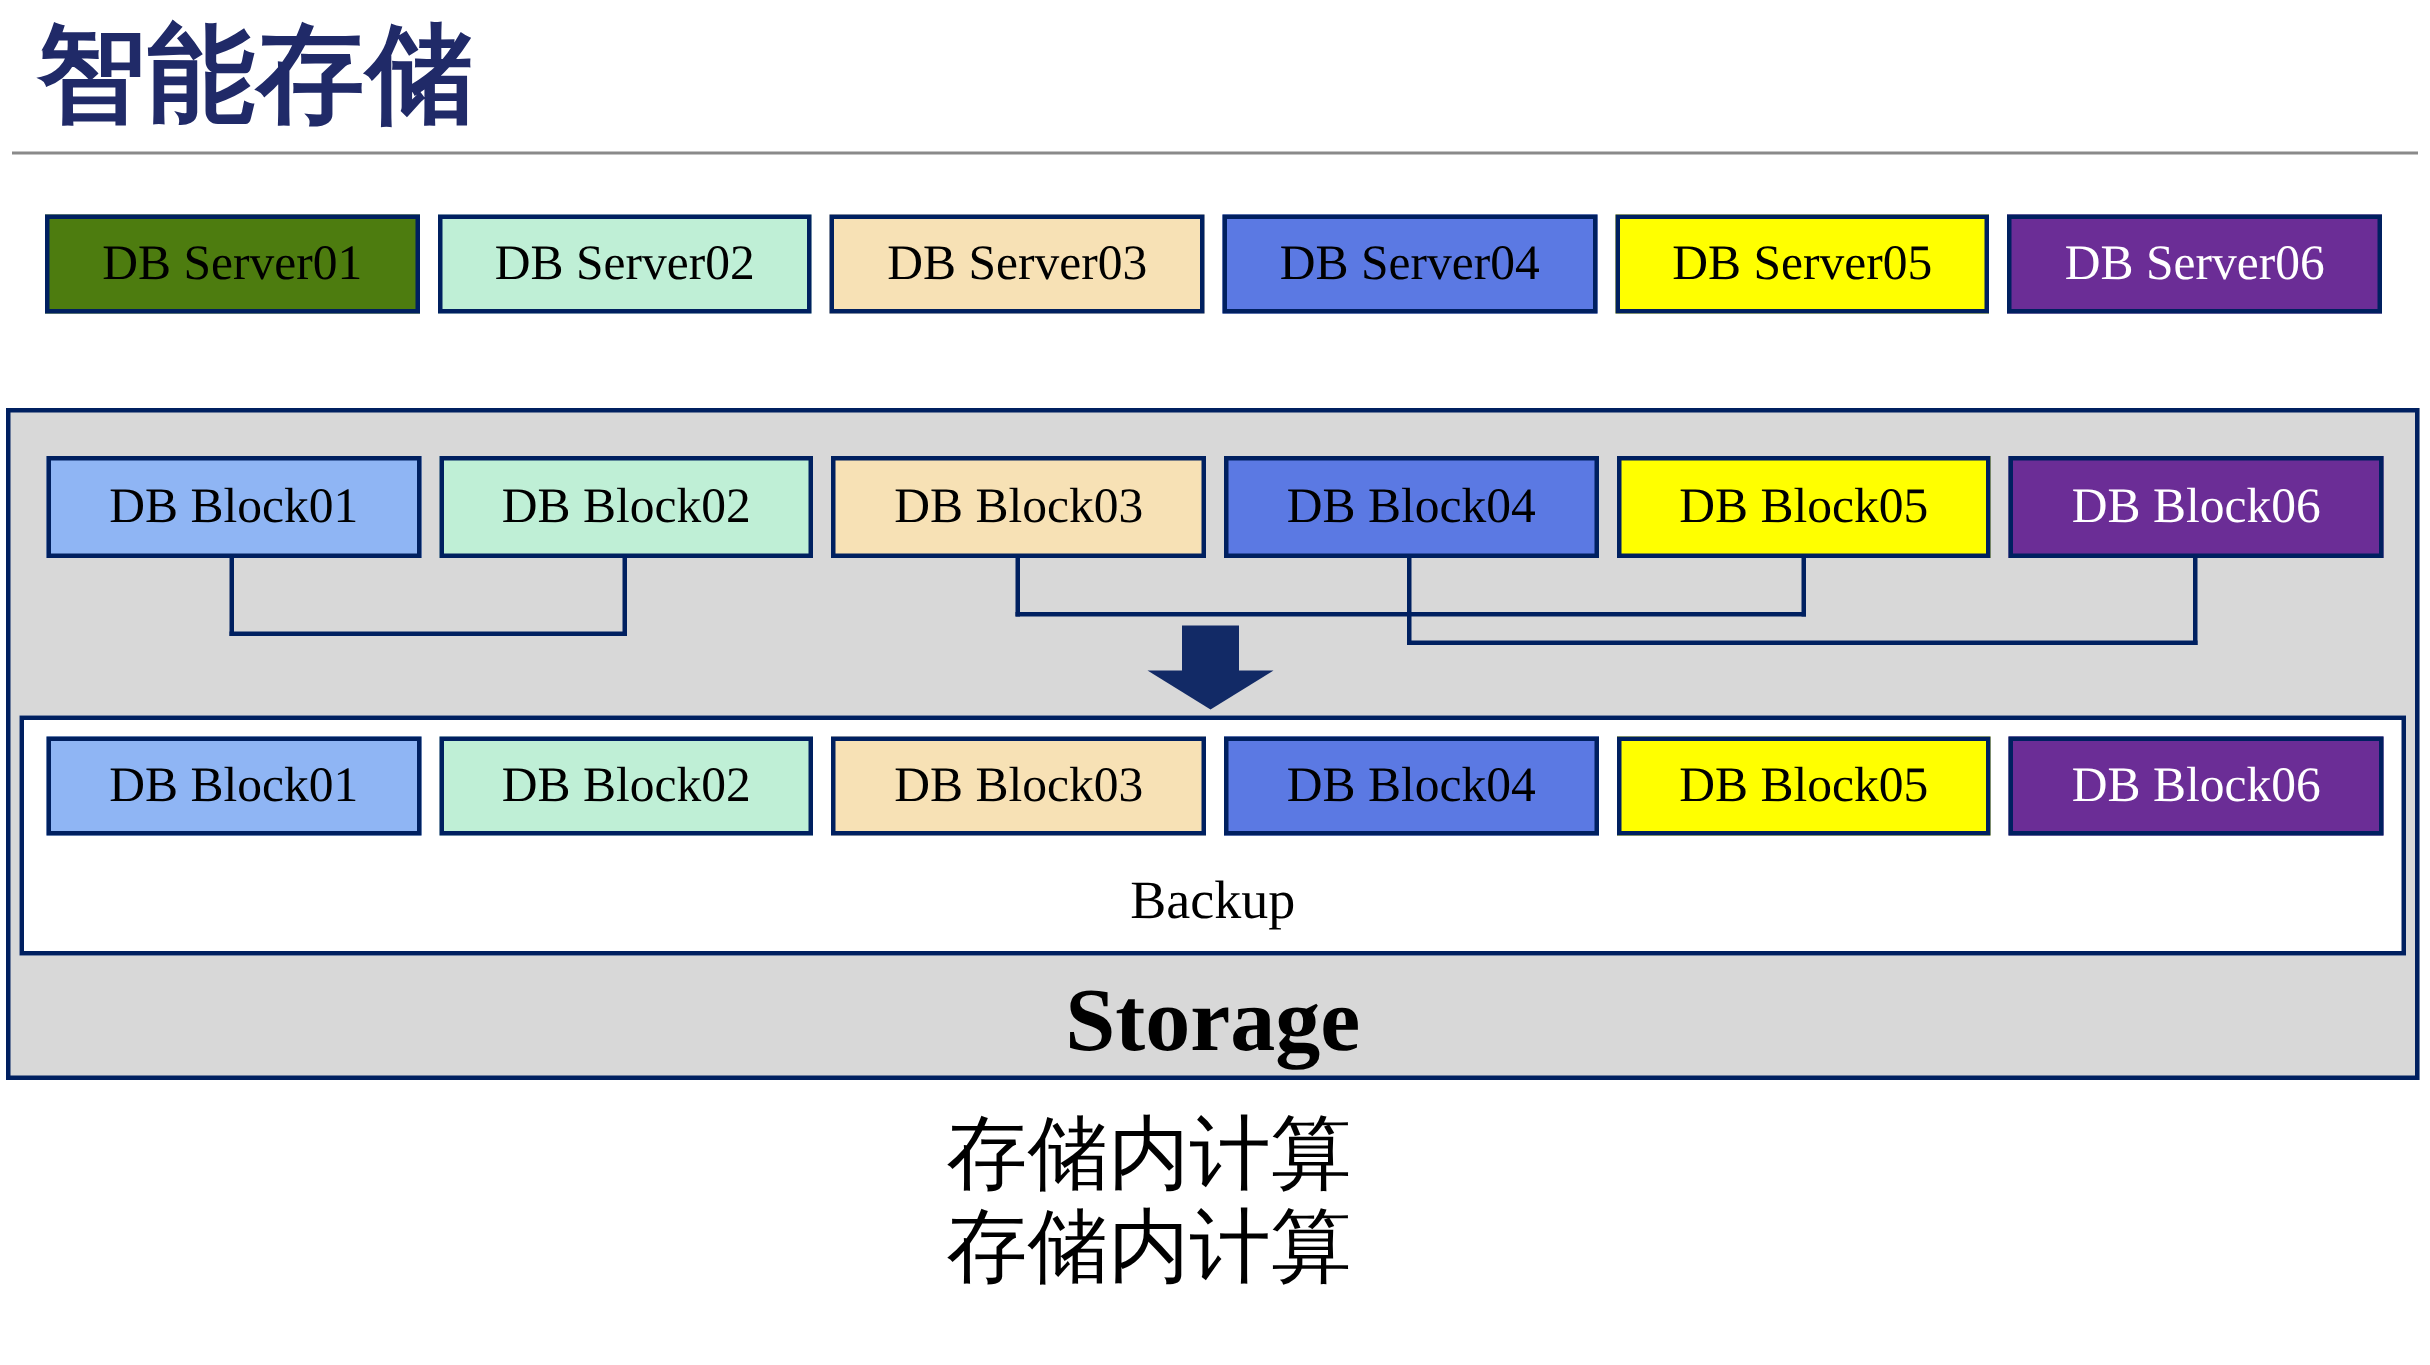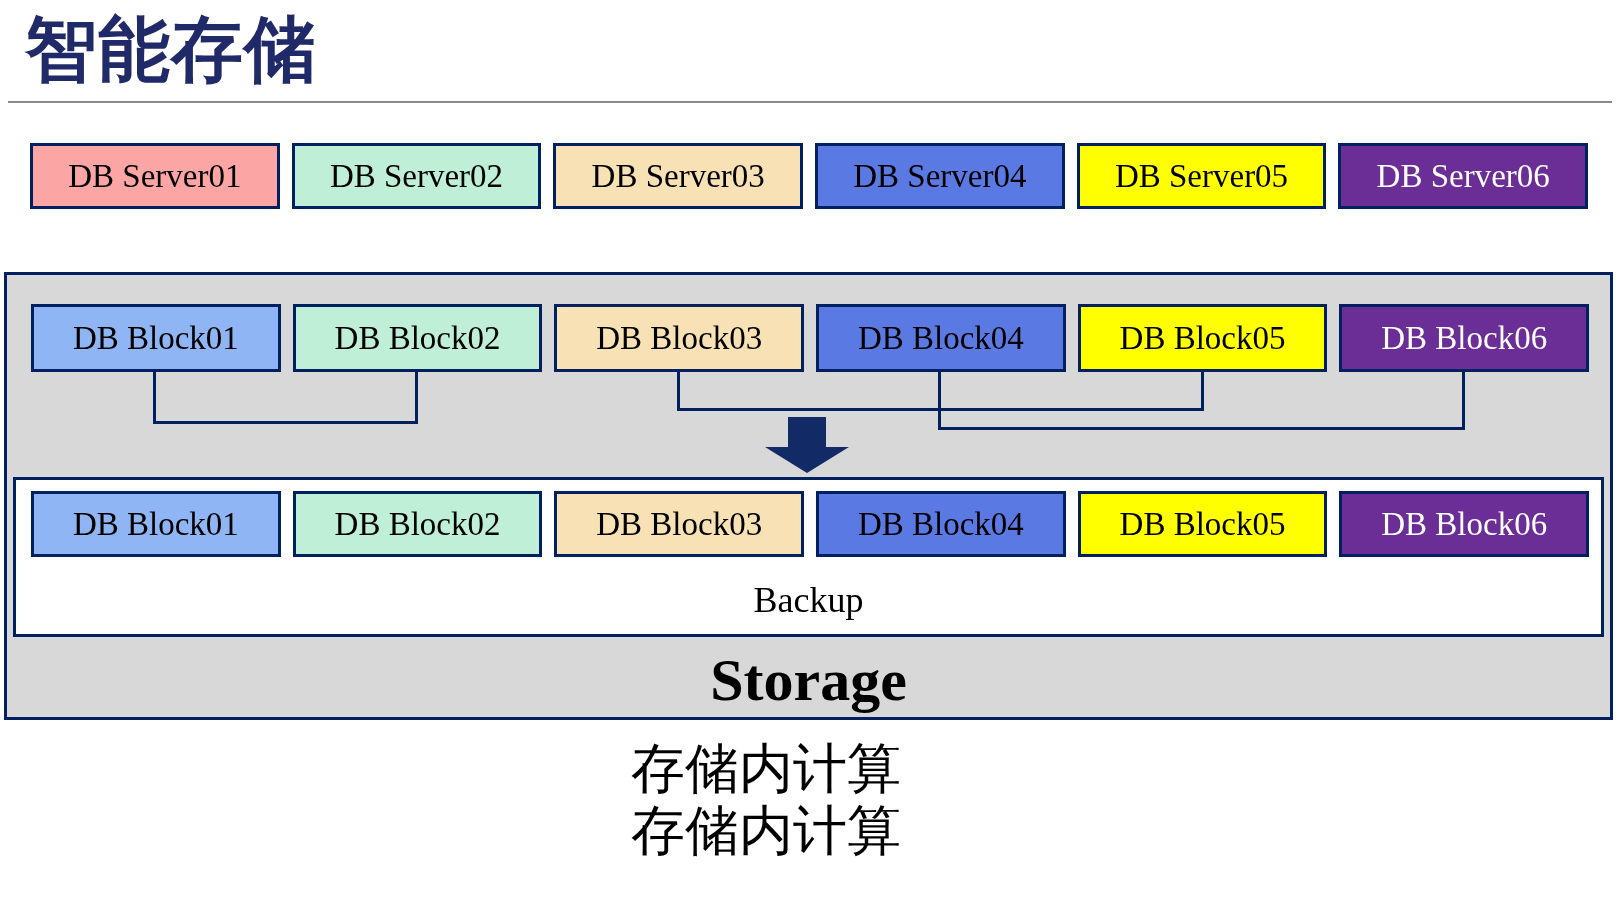--- a/index.html
+++ b/index.html
@@ -51,21 +51,21 @@
 </style>
 </head>
 <body>
 
 <div class="slide">
 
   <div class="title" style="color: rgb(32, 42, 104);">智能存储</div>
   <div class="title-rule" style="background: rgb(138, 138, 138);"></div>
 
   <div class="row server-row">
-    <div class="box" style="background: #fca5a5; color: rgb(0, 0, 0);">DB Server01</div>
+    <div class="box" style="background: #4d7c0f; color: rgb(0, 0, 0);">DB Server01</div>
     <div class="box" style="background: rgb(191, 239, 214); color: rgb(0, 0, 0);">DB Server02</div>
     <div class="box" style="background: rgb(247, 225, 181); color: rgb(0, 0, 0);">DB Server03</div>
     <div class="box" style="background: rgb(91, 121, 227); color: rgb(0, 0, 0);">DB Server04</div>
     <div class="box" style="background: rgb(255, 255, 0); color: rgb(0, 0, 0);">DB Server05</div>
     <div class="box" style="background: rgb(107, 45, 150); color: rgb(255, 255, 255);">DB Server06</div>
   </div>
 
   <div class="storage-container" style="background: rgb(216, 216, 216);">
 
     <div class="row block-row-top">

